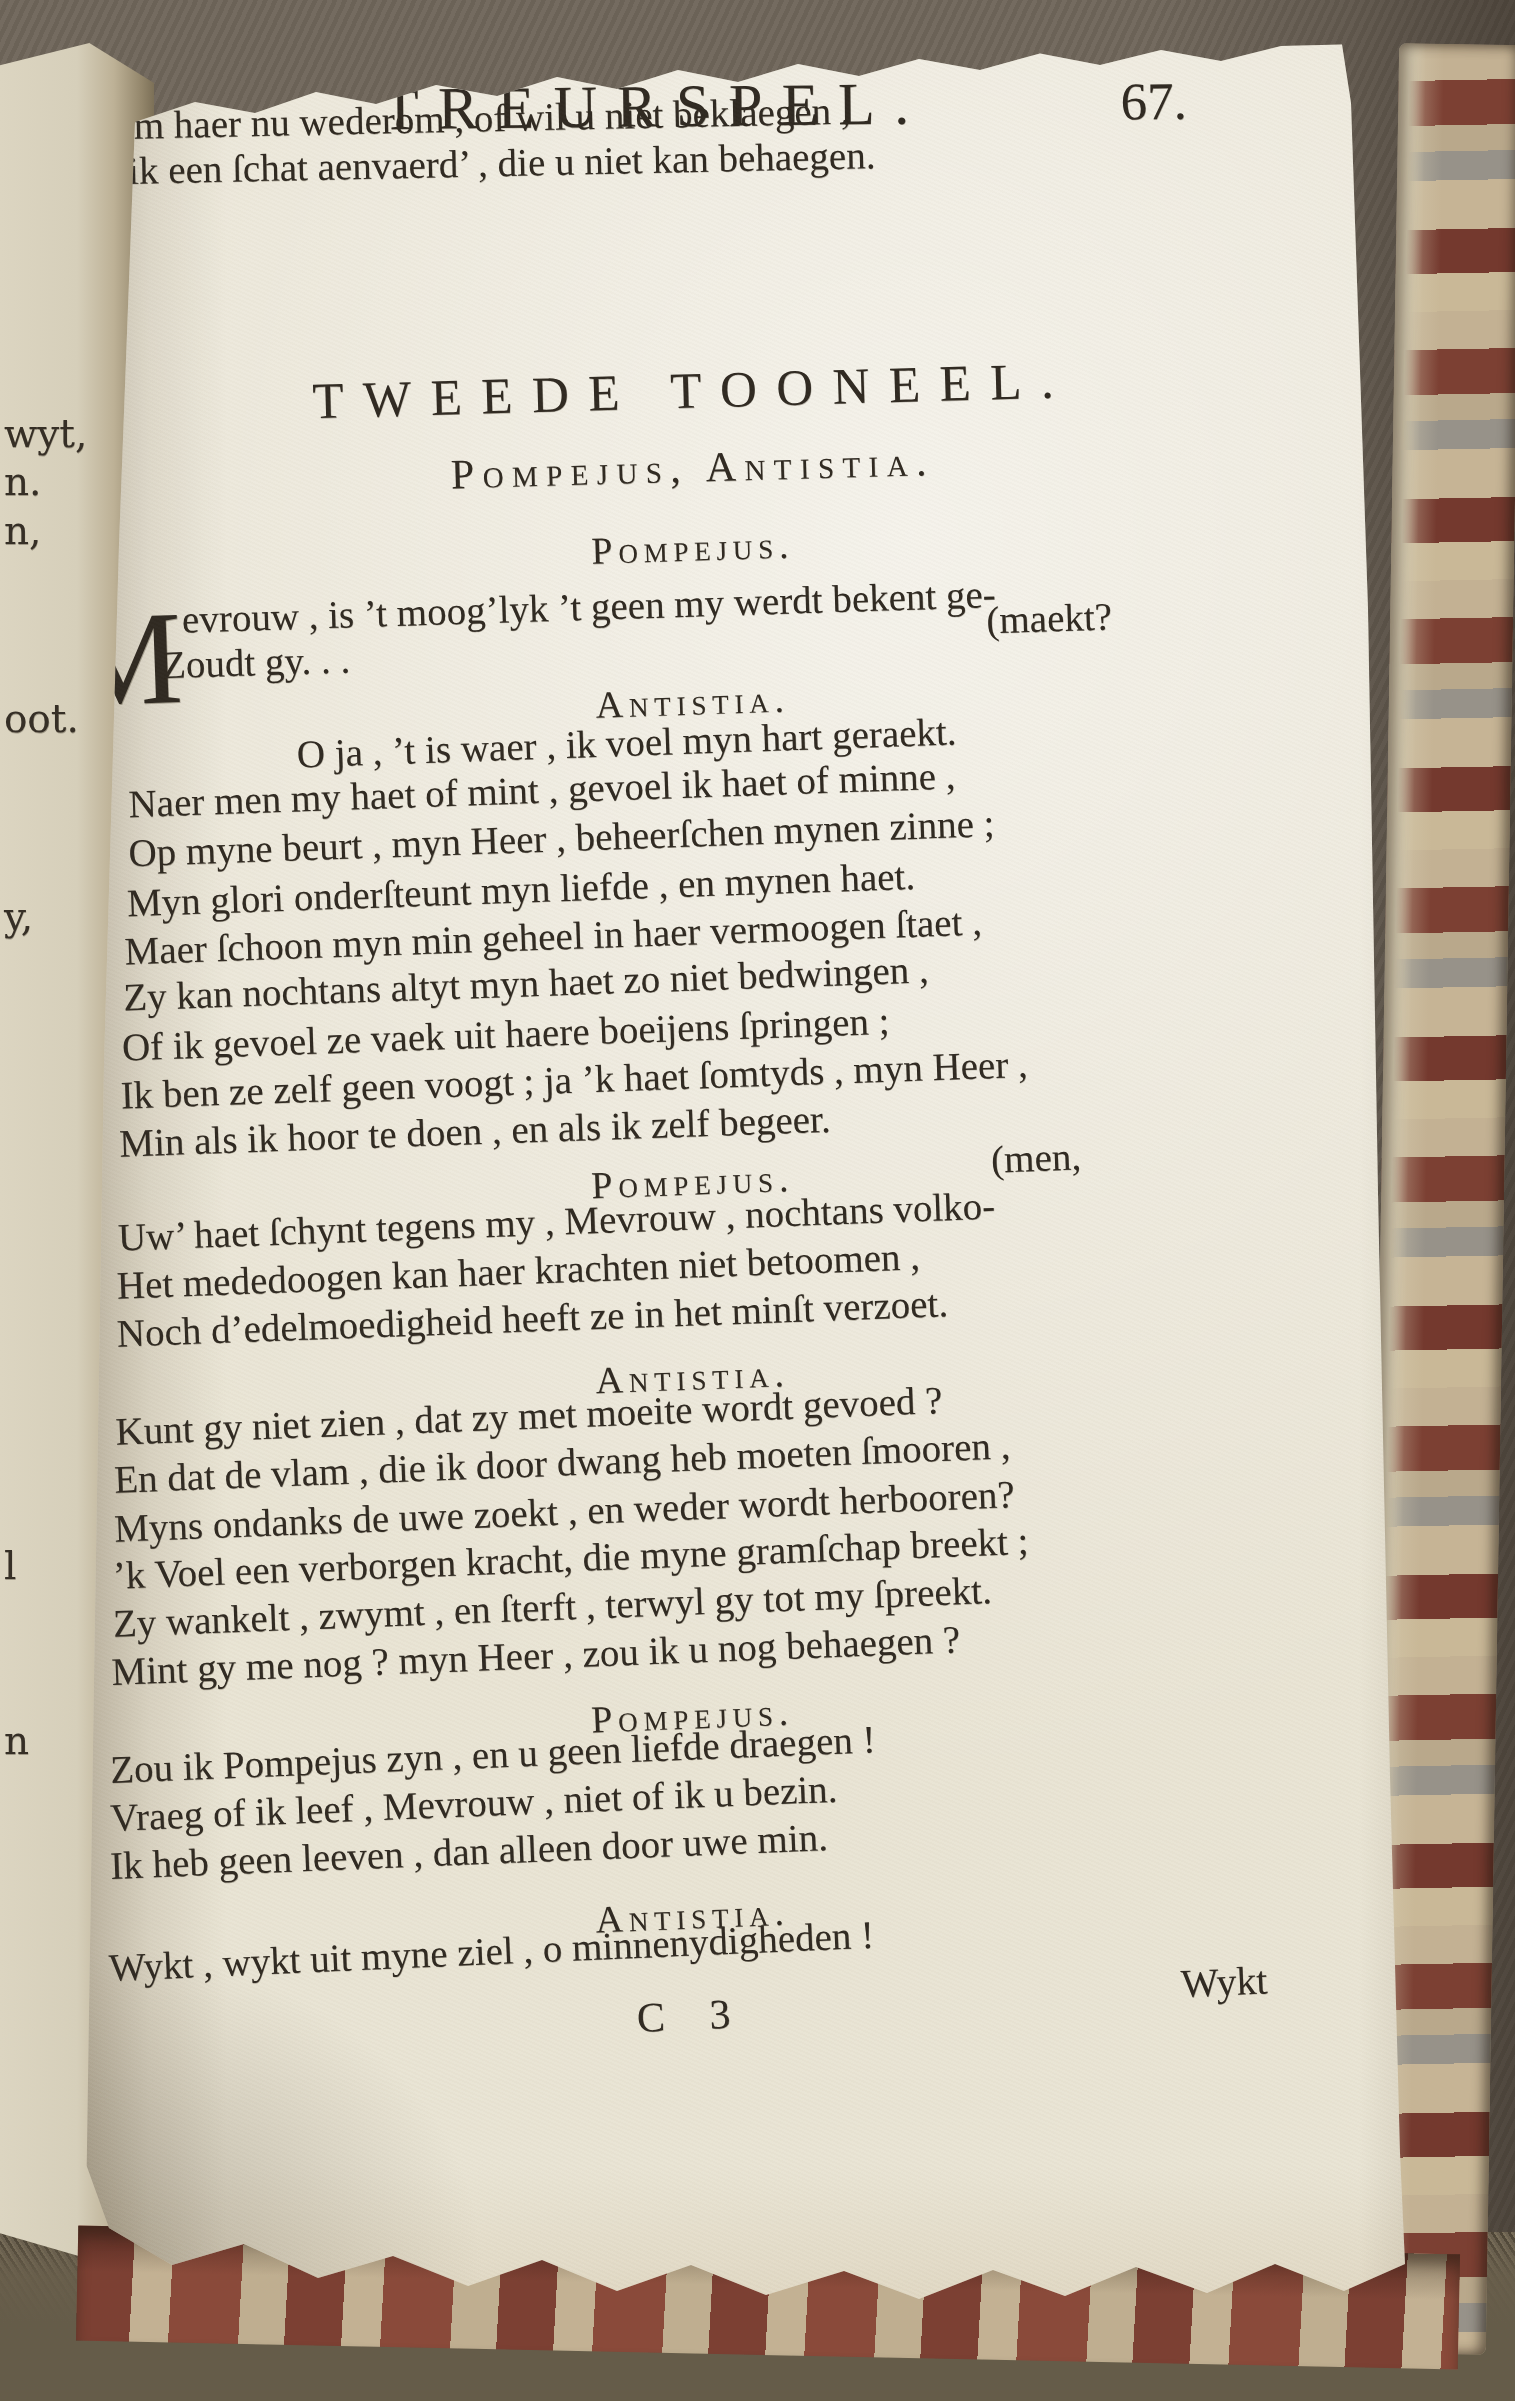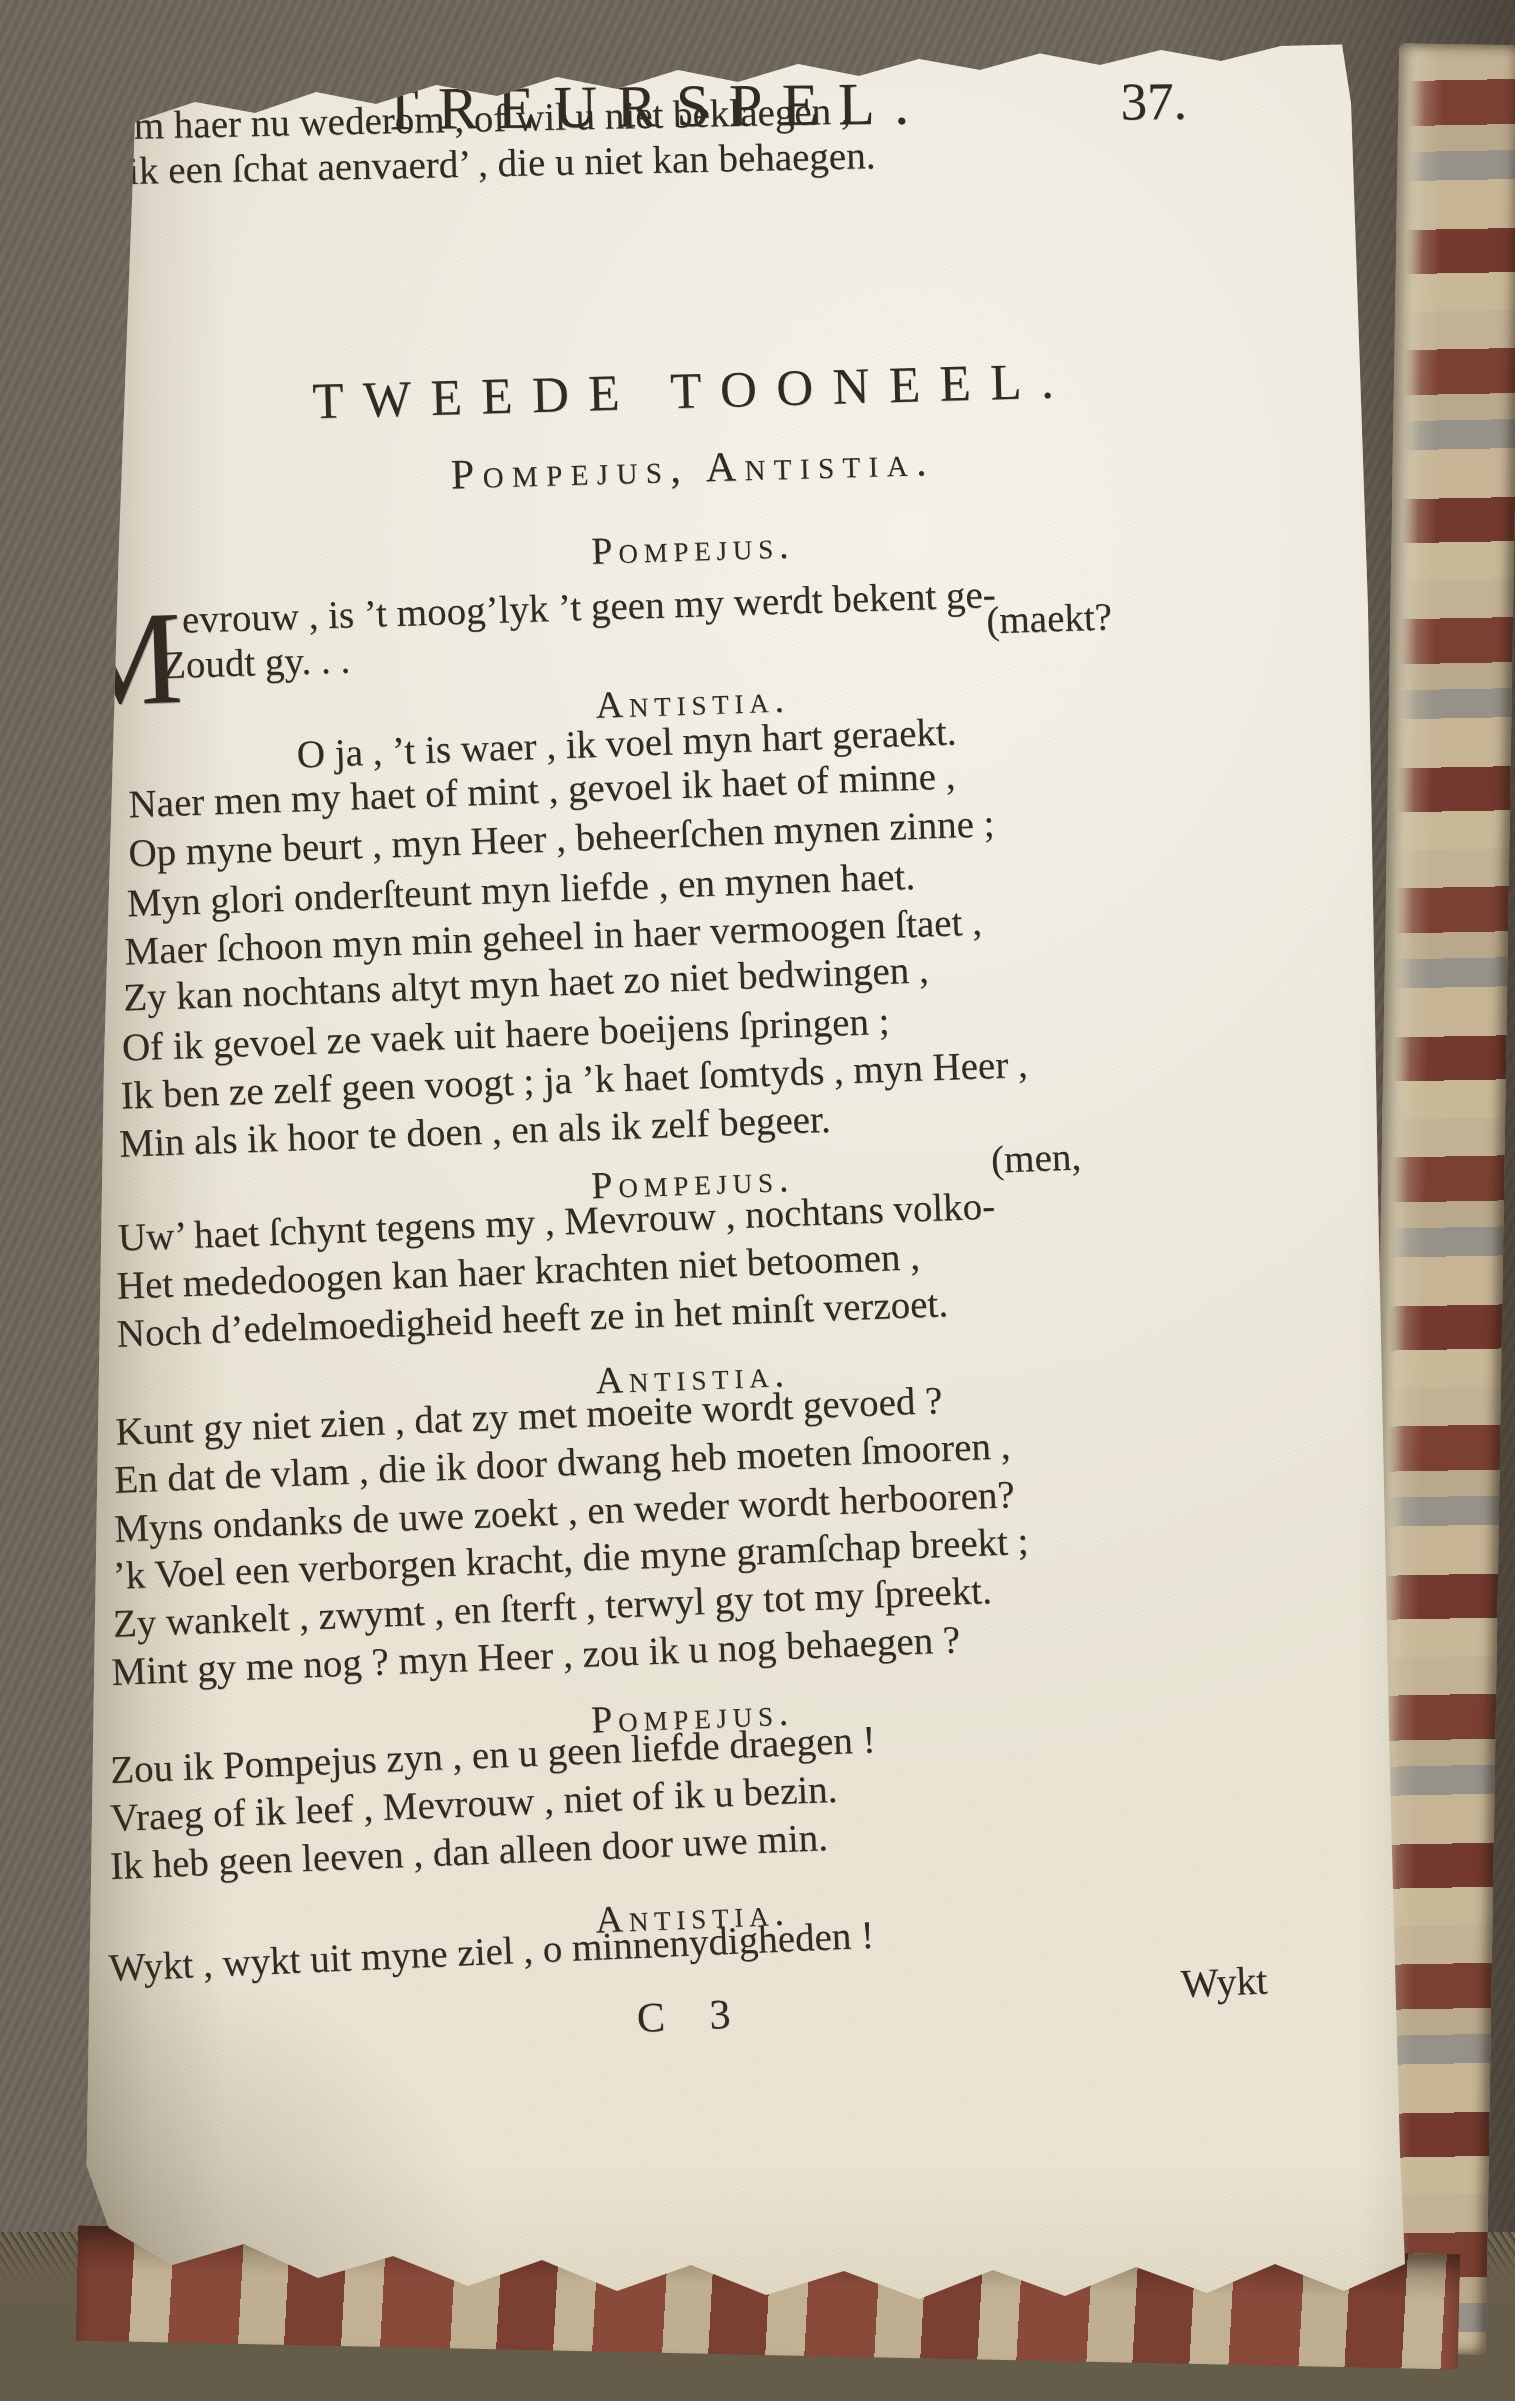--- a/index.html
+++ b/index.html
@@ -61,30 +61,39 @@
   .turnover{position:absolute;font-size:39px;}
   .sig{position:absolute;left:50%;transform:translateX(-50%);font-size:42px;letter-spacing:17px;}
   .catch{position:absolute;right:7.8px;top:-9px;font-size:40px;}
 </style>
 </head>
 <body>
 
 <div class="scene">
   <div class="fabric-bottom"></div>
 
+  <div class="leftpage">
+    <span class="fr" style="top:380px">wyt,</span>
+    <span class="fr" style="top:428px">n.</span>
+    <span class="fr" style="top:477px">n,</span>
+    <span class="fr" style="top:665px">oot.</span>
+    <span class="fr" style="top:863px">y,</span>
+    <span class="fr" style="top:1512px">l</span>
+    <span class="fr" style="top:1687px">n</span>
+  </div>
 
   <div class="marble-right"></div>
   <div class="marble-bottom"></div>
 
   <div class="page">
     <div class="textcol">
 
       <div class="row" style="top:53px;--r:-0.6deg;height:78px">
         <span class="title">TREURSPEL.</span>
-        <span class="pagenum">37.</span>
+        <span class="pagenum">67.</span>
       </div>
 
       <div class="row vl" style="top:78px;--r:-1.2deg;padding-left:0;margin-left:-38px">Neem haer nu wederom ,  of wil u niet beklaegen ,</div>
       <div class="row vl" style="top:123px;--r:-1.2deg;margin-left:-34px">Zo ik een ſchat aenvaerd’ ,  die u niet kan behaegen.</div>
 
       <div class="row scenehead" style="top:353px;--r:-1.6deg">TWEEDE TOONEEL.</div>
       <div class="row chars" style="top:435px;--r:-1.6deg">Pompejus, Antistia.</div>
 
       <div class="row sp" style="top:519px;--r:-1.8deg">Pompejus.</div>
       <span class="dropcap">M</span>

